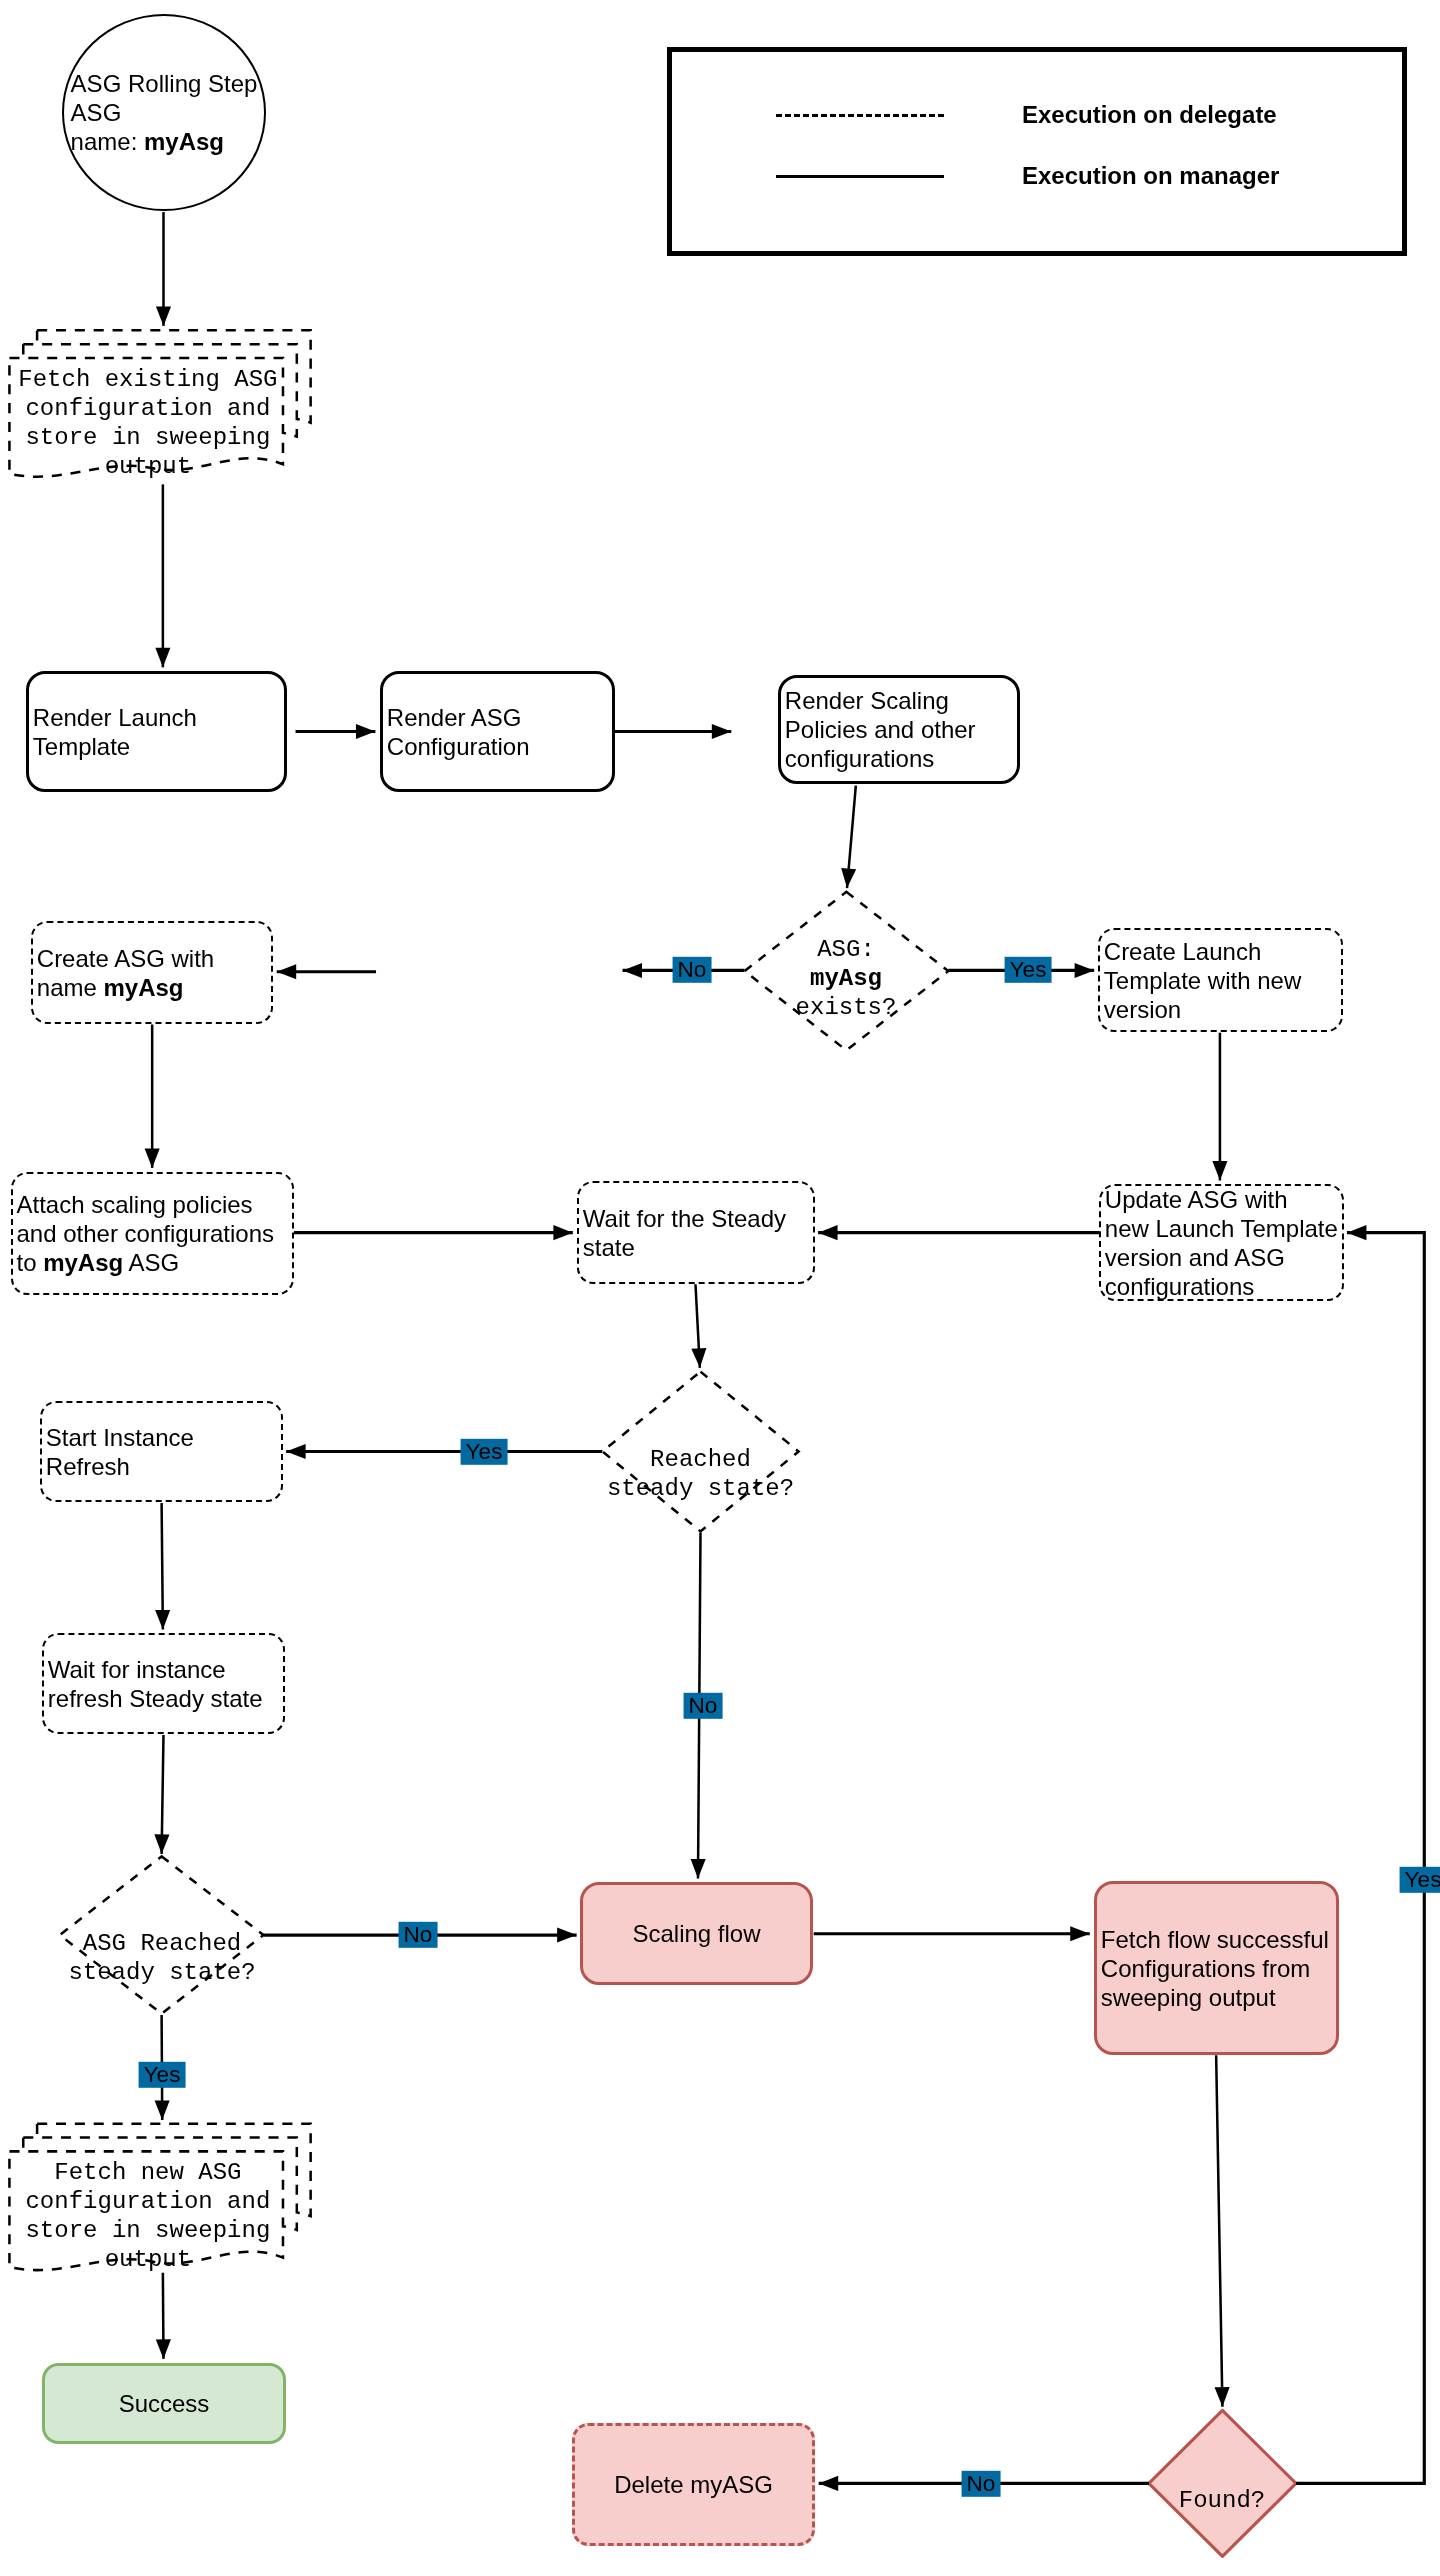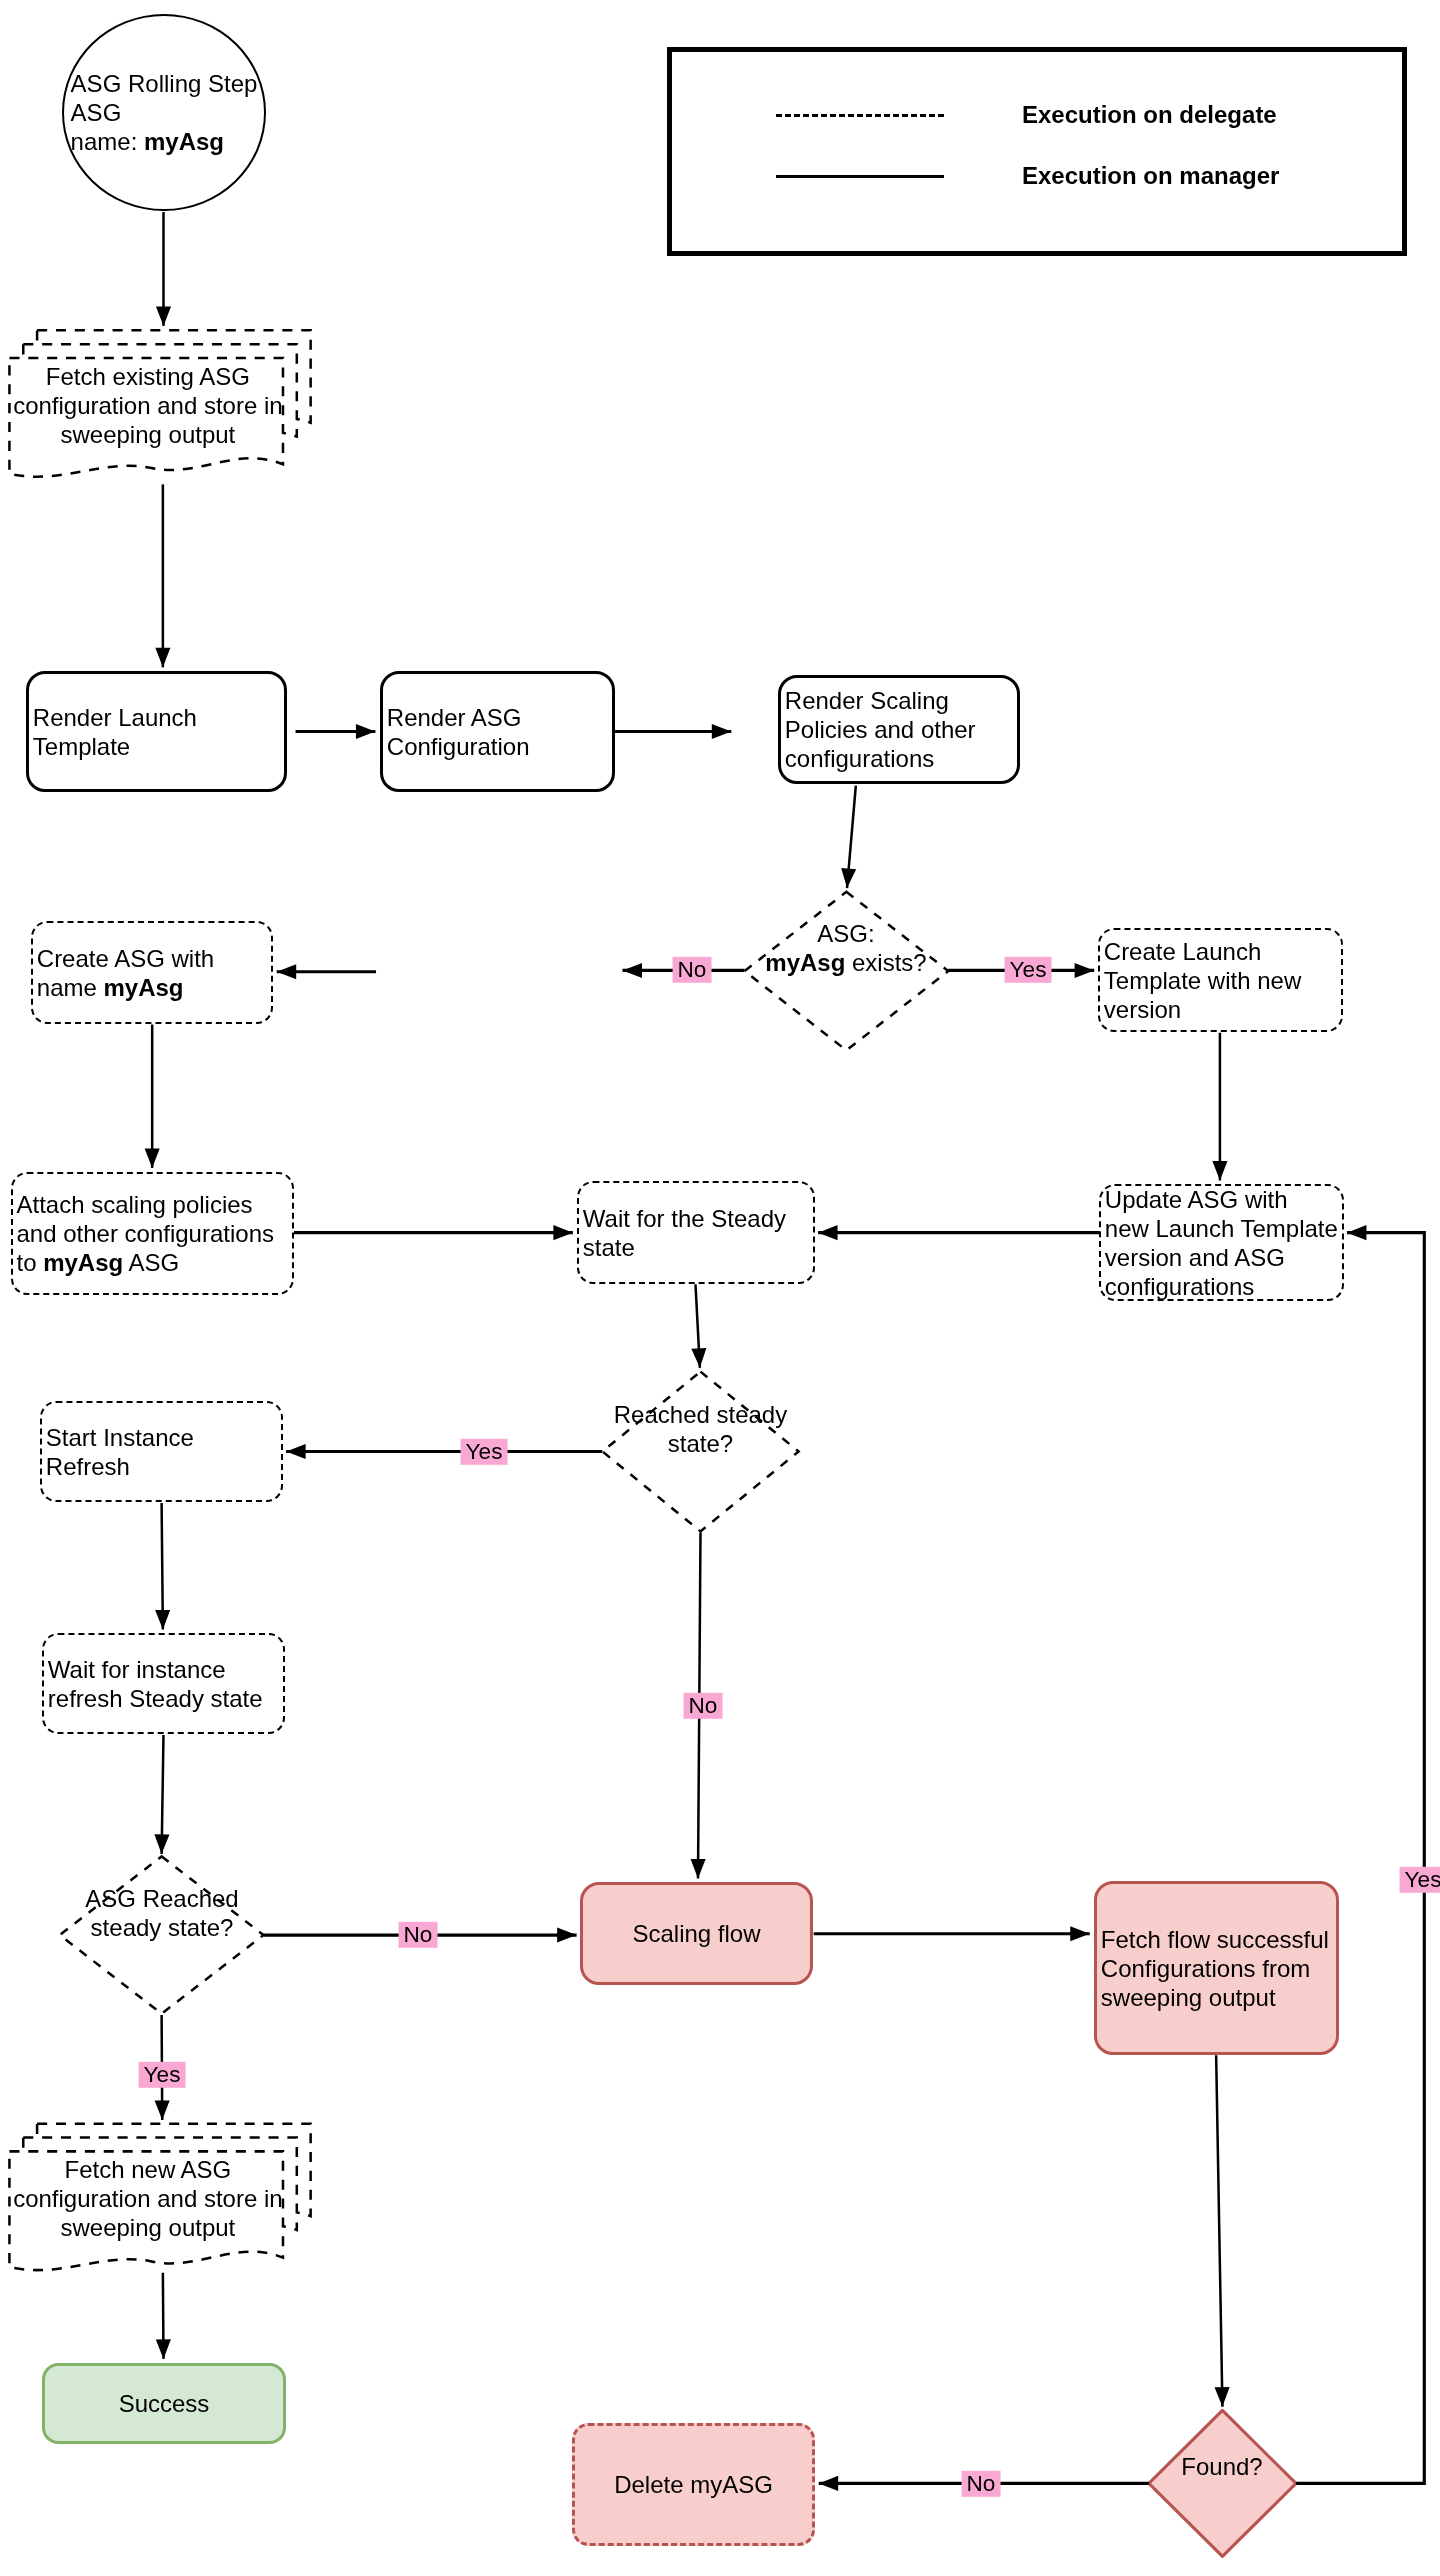--- a/index.html
+++ b/index.html
@@ -9,22 +9,22 @@
   .node{position:absolute;box-sizing:border-box;display:flex;align-items:center;justify-content:center;
         text-align:left;font-size:24px;line-height:29px;background:#fff;padding:3.8px;}
   .node b{font-weight:bold;}
   .solid{border:3.1px solid #000;border-radius:19px;}
   .dashed{border:2.5px dashed #000;border-radius:16.4px;}
   .danger-solid{background:#f8cecc;border:3.1px solid #b85450;border-radius:19px;}
   .danger-dashed{background:#f8cecc;border:3.1px dashed #b85450;border-radius:16.4px;}
   .green-solid{background:#d5e8d4;border:3.1px solid #82b366;border-radius:16.4px;}
   .circle{border:2.5px solid #000;border-radius:50%;}
   .overlay{position:absolute;box-sizing:border-box;display:flex;flex-direction:column;align-items:center;
-           justify-content:flex-start;text-align:center;font-size:24px;line-height:29px;background:transparent;padding:0;}
-  .elabel{position:absolute;transform:translate(-50%,-50%);background:#f9a8d4;padding:0 5px;
+           justify-content:flex-end;text-align:center;font-size:24px;line-height:29px;background:transparent;padding:0;font-family:Liberation Mono, monospace;}
+  .elabel{position:absolute;transform:translate(-50%,-50%);background:#0369a1;padding:0 5px;
           font-size:22.6px;line-height:26.4px;}
   .legend{position:absolute;border:5.7px solid #000;background:#fff;box-sizing:border-box;}
   .legend-label{position:absolute;font-weight:bold;font-size:24px;line-height:28px;}
   .lsample{position:absolute;width:168px;height:0;}
 </style>
 </head>
 <body>
 
 <div class="canvas">
 

